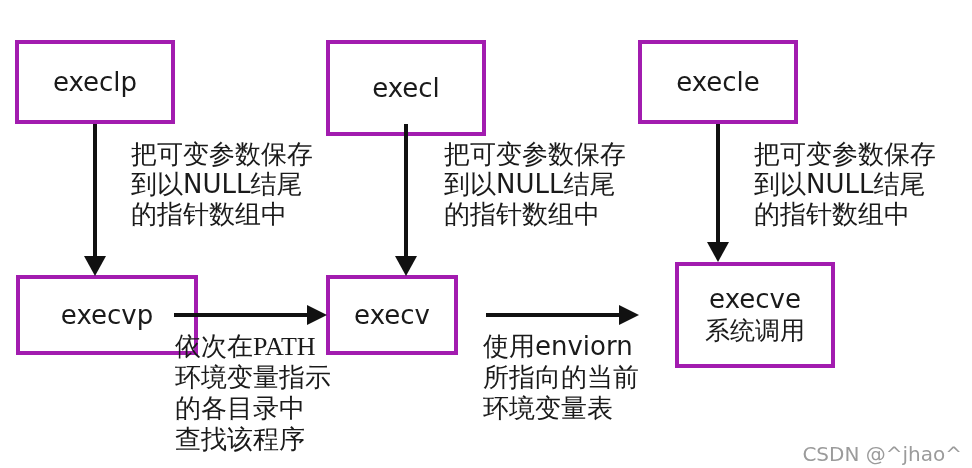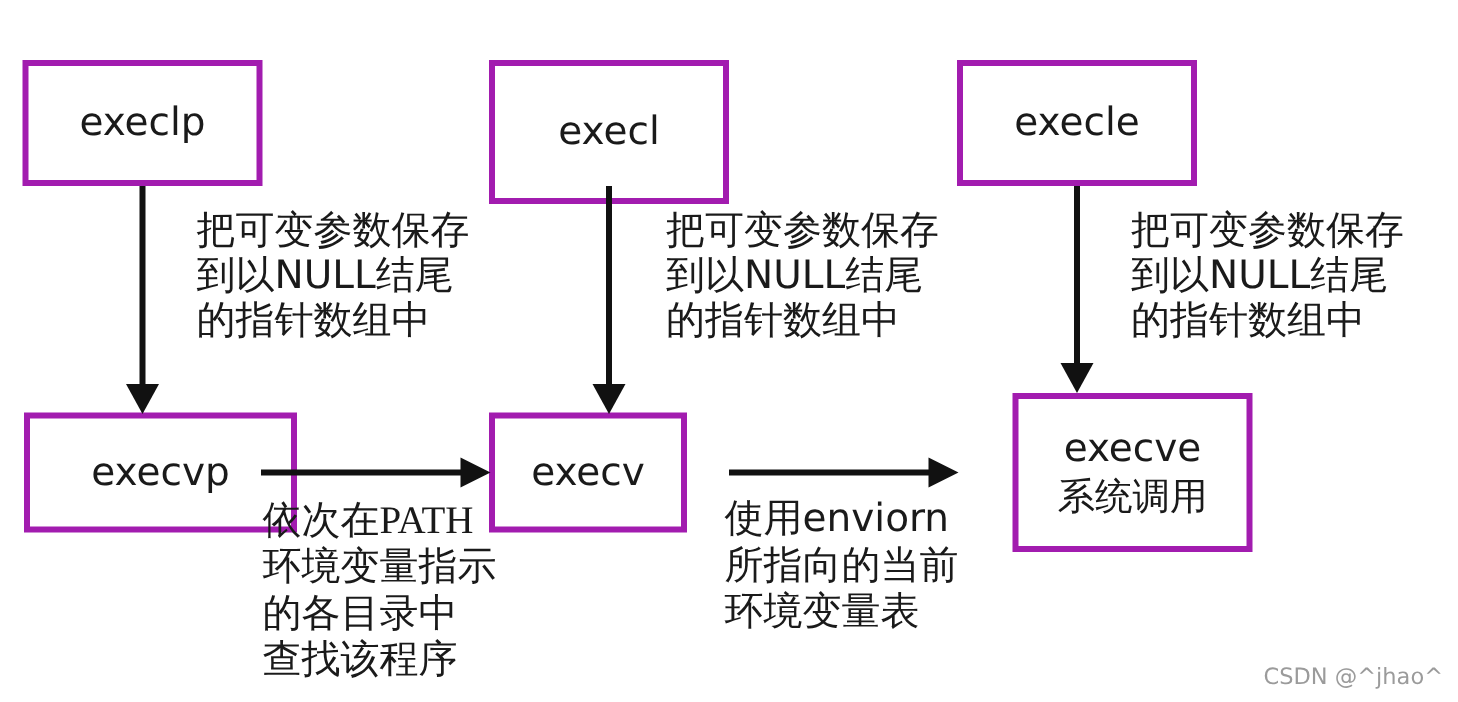--- a/index.html
+++ b/index.html
@@ -86,21 +86,21 @@
   #note-v1 { left: 131px; top: 139px; }
   #note-v2 { left: 444px; top: 139px; }
   #note-v3 { left: 754px; top: 139px; }
   #note-h1 { left: 175px; top: 331px; font-family: Liberation Serif, serif; }
   #note-h2 { left: 483px; top: 331px; }
 
   .watermark {
     position: absolute;
     right: 10px;
     top: 442px;
-    font-size: 15px;
+    font-size: 20px;
     color: #9b9b9b;
     white-space: nowrap;
   }
 </style>
 </head>
 <body>
 
 <div class="canvas">
 
   <div class="node" id="box-execlp">

